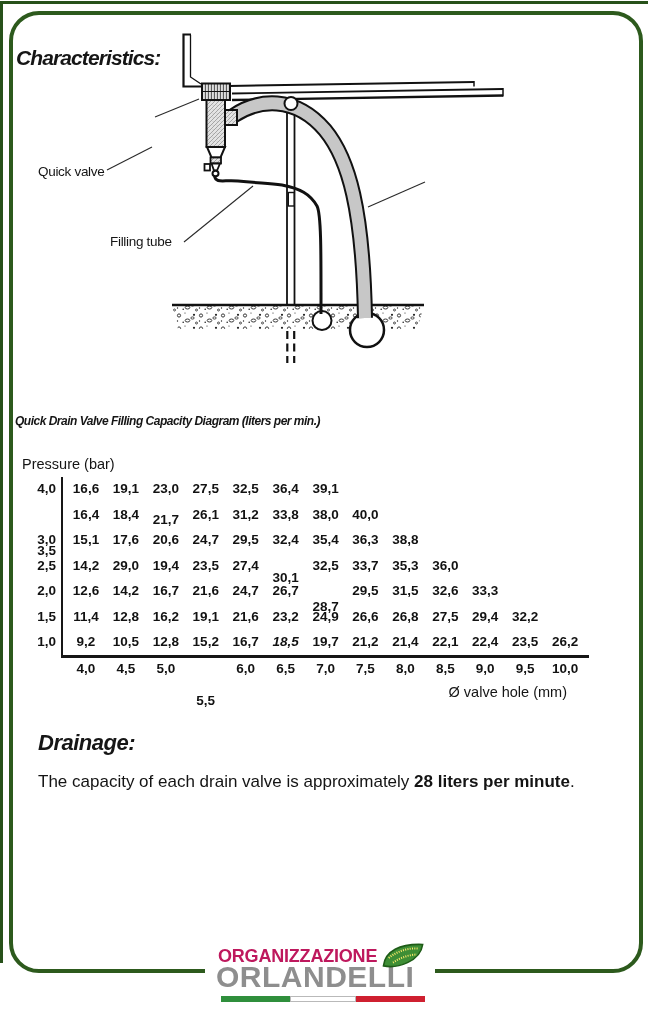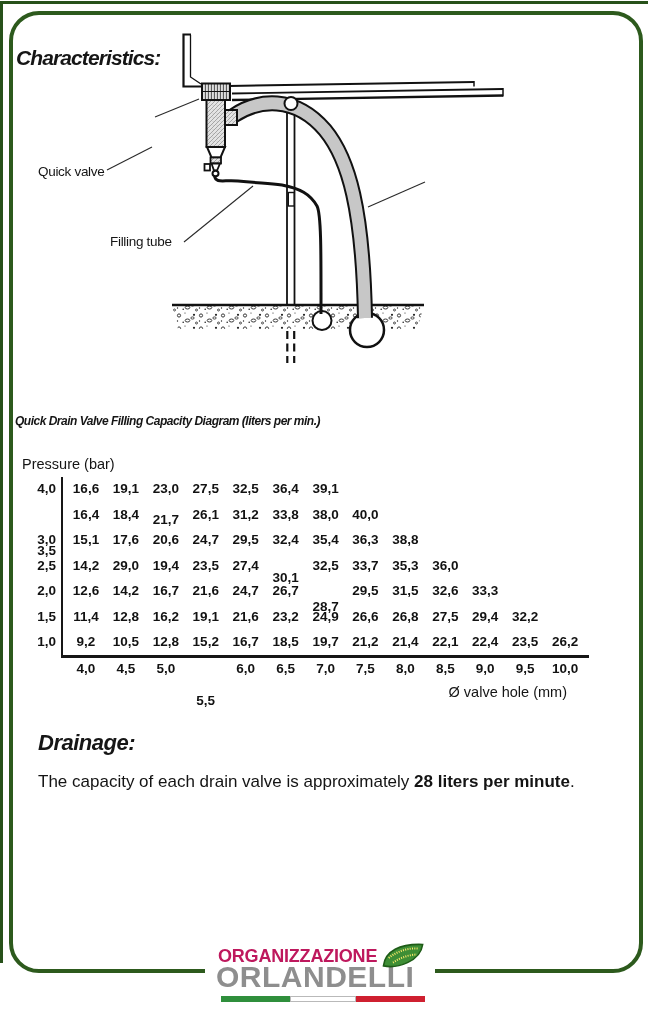--- a/index.html
+++ b/index.html
@@ -207,21 +207,21 @@
       <div class="tcell" style="left: 385.36px; top: 608.5px;">26,8</div>
       <div class="tcell" style="left: 425.28px; top: 608.5px;">27,5</div>
       <div class="tcell" style="left: 465.2px; top: 608.5px;">29,4</div>
       <div class="tcell" style="left: 505.12px; top: 608.5px;">32,2</div>
       <div class="tcell press" style="left: 18px; top: 634px;">1,0</div>
       <div class="tcell" style="left: 66px; top: 634px;">9,2</div>
       <div class="tcell" style="left: 105.92px; top: 634px;">10,5</div>
       <div class="tcell" style="left: 145.84px; top: 634px;">12,8</div>
       <div class="tcell" style="left: 185.76px; top: 634px;">15,2</div>
       <div class="tcell" style="left: 225.68px; top: 634px;">16,7</div>
-      <div class="tcell" style="left: 265.6px; top: 634px;">18,5</div>
+      <div class="tcell" style="left: 265.6px; top: 634px; font-style: italic;">18,5</div>
       <div class="tcell" style="left: 305.52px; top: 634px;">19,7</div>
       <div class="tcell" style="left: 345.44px; top: 634px;">21,2</div>
       <div class="tcell" style="left: 385.36px; top: 634px;">21,4</div>
       <div class="tcell" style="left: 425.28px; top: 634px;">22,1</div>
       <div class="tcell" style="left: 465.2px; top: 634px;">22,4</div>
       <div class="tcell" style="left: 505.12px; top: 634px;">23,5</div>
       <div class="tcell" style="left: 545.04px; top: 634px;">26,2</div>
       <div class="tcell" style="left: 66px; top: 661px;">4,0</div>
       <div class="tcell" style="left: 105.92px; top: 661px;">4,5</div>
       <div class="tcell" style="left: 145.84px; top: 661px;">5,0</div>

